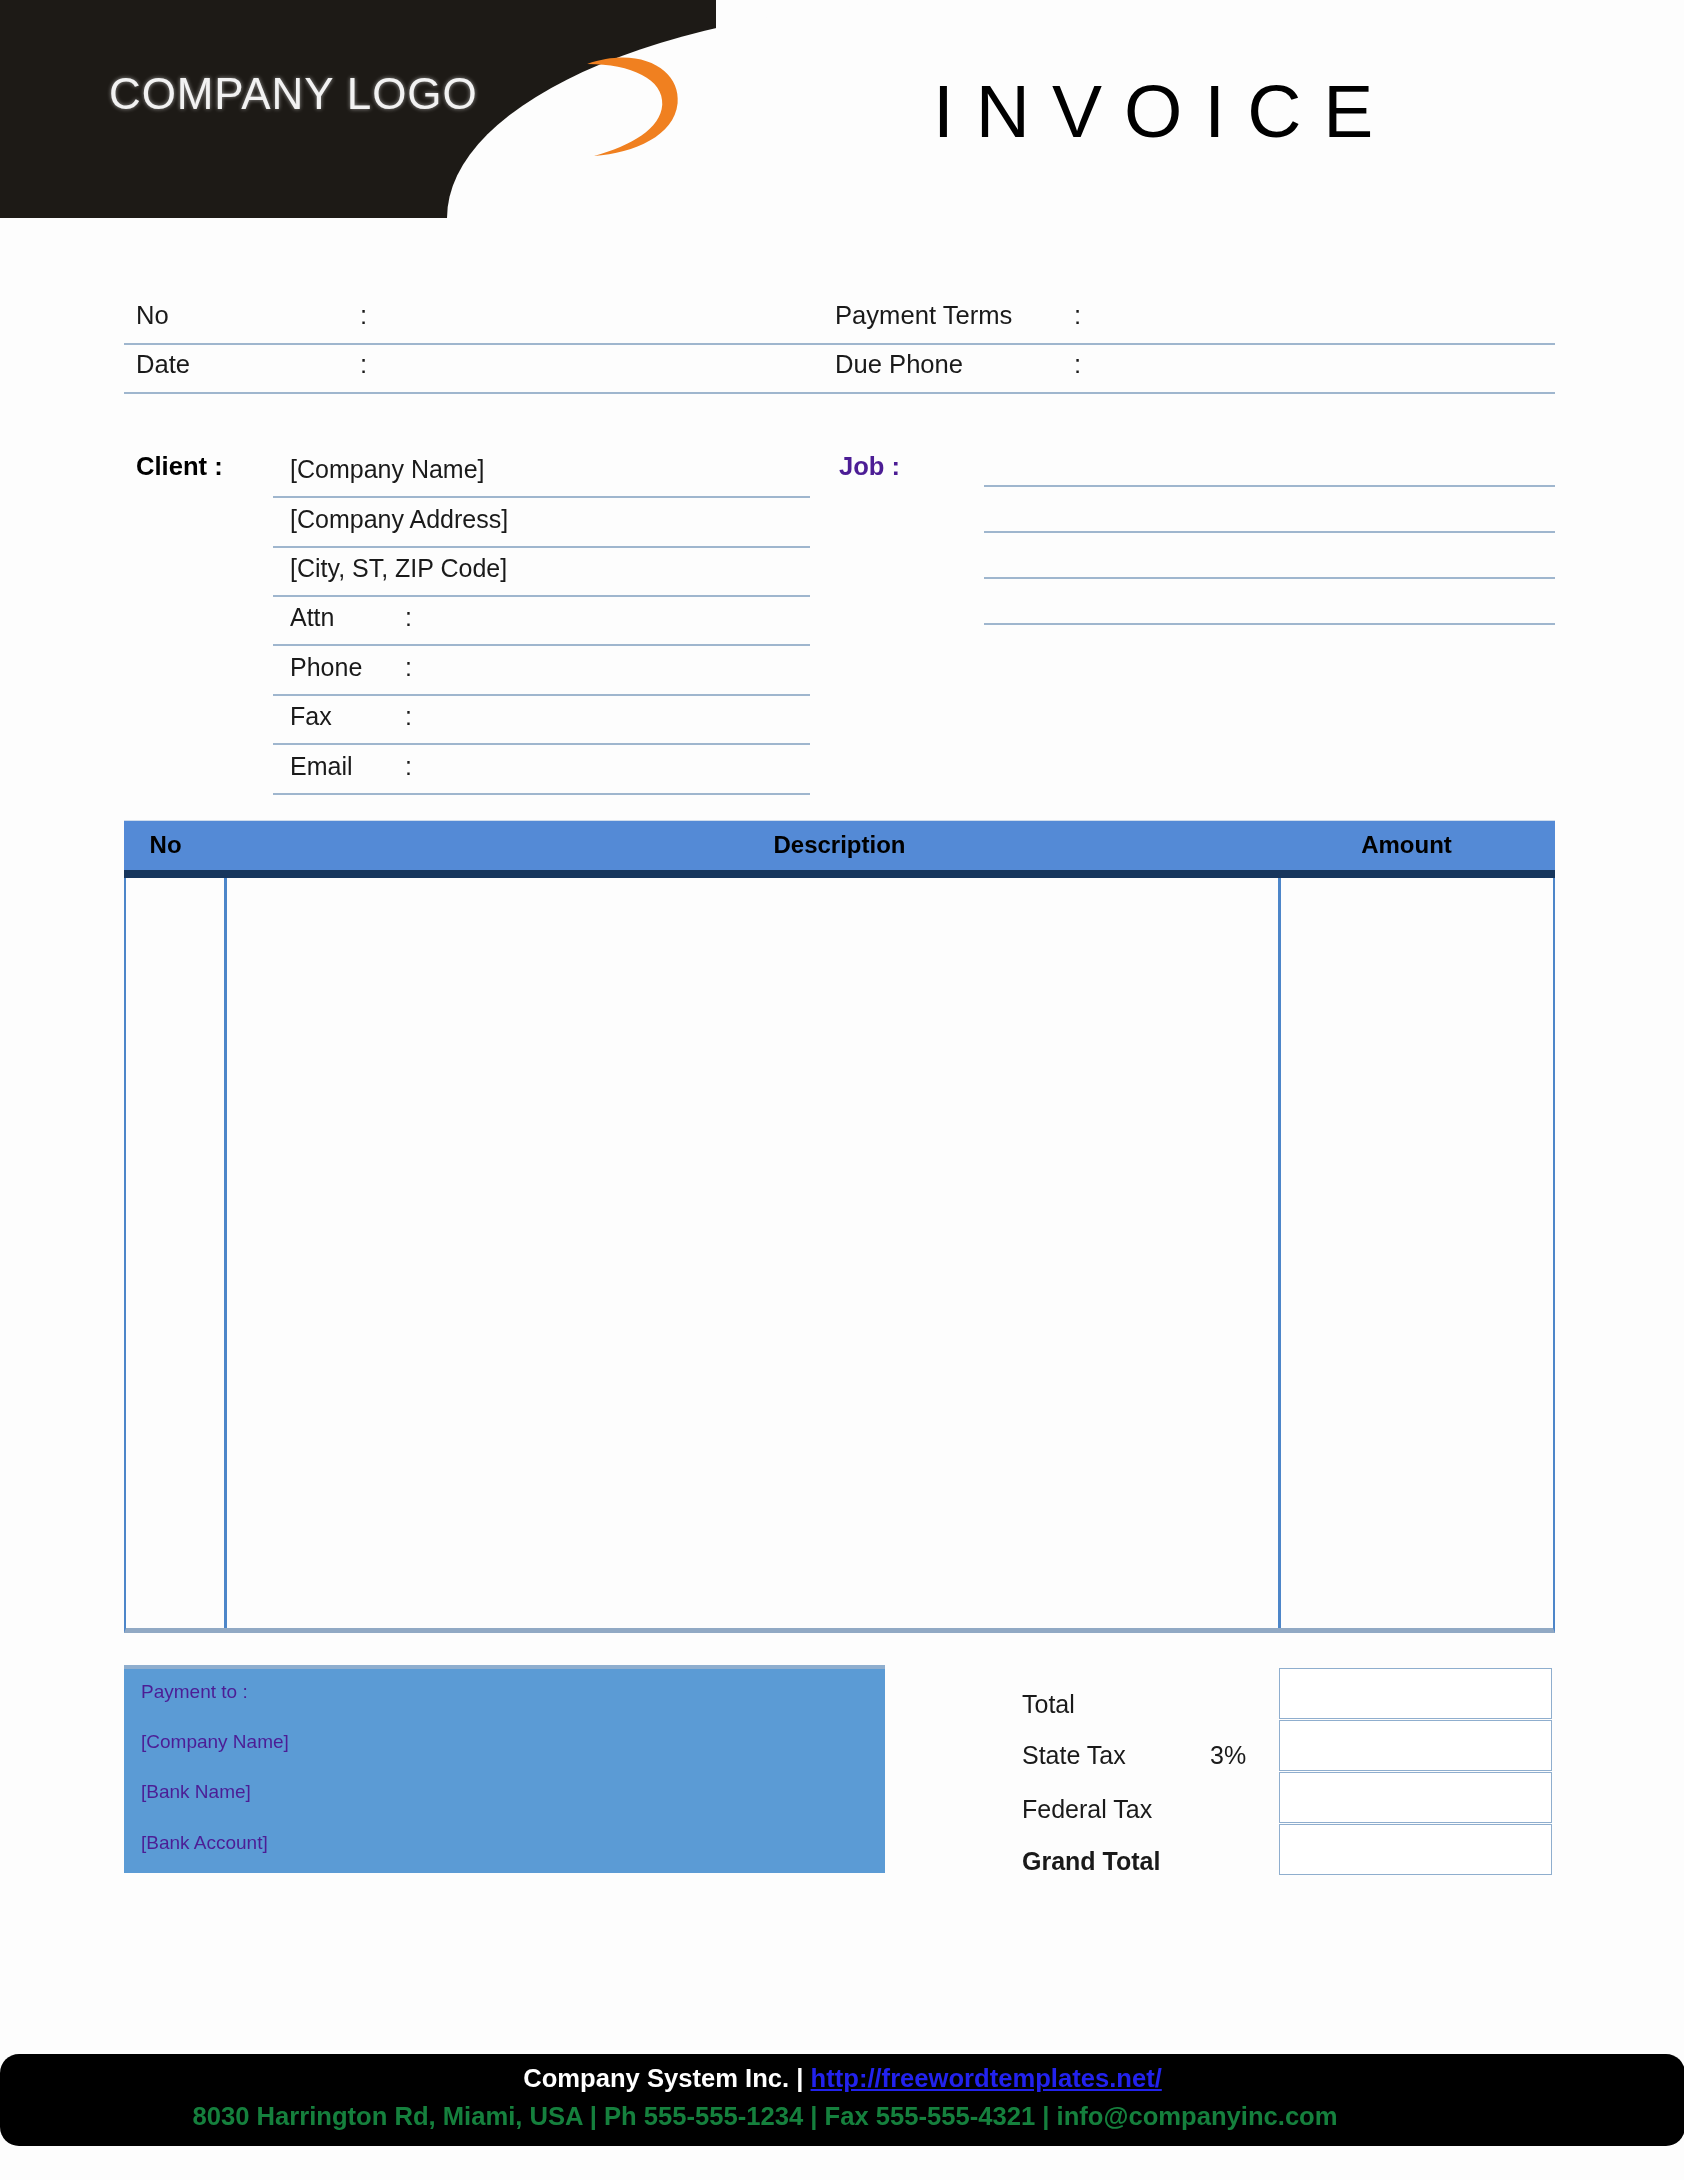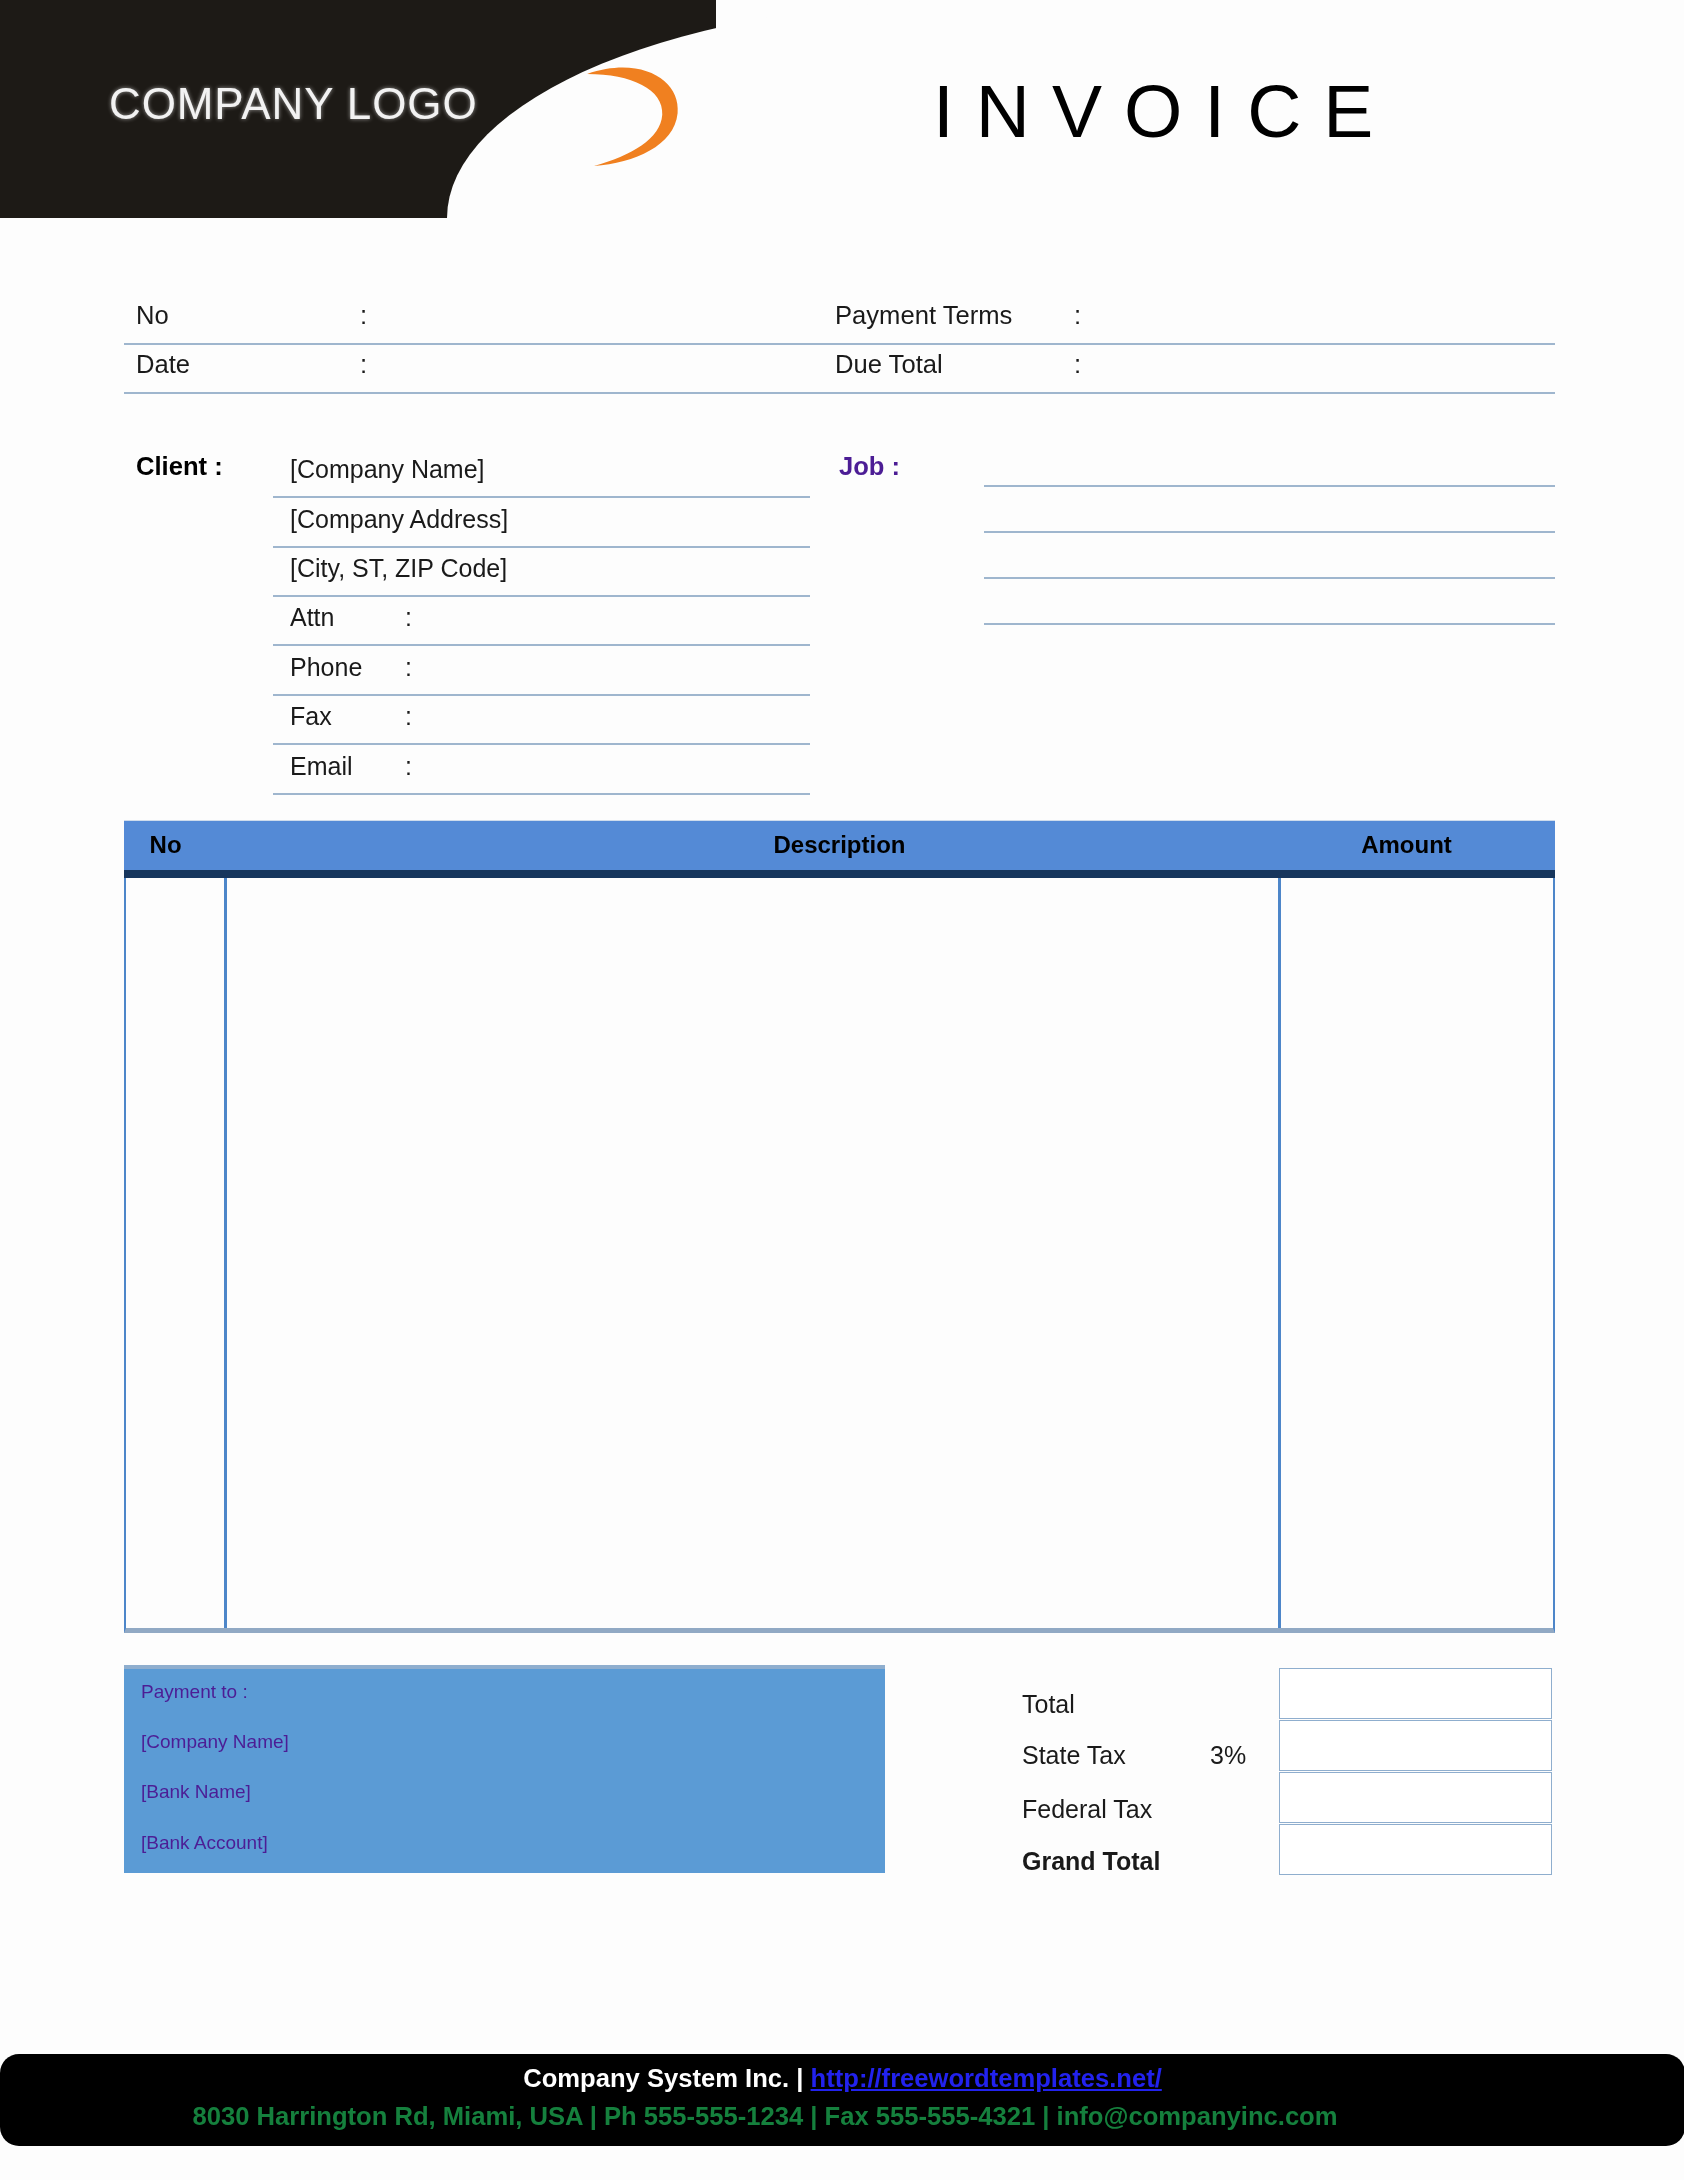--- a/index.html
+++ b/index.html
@@ -38,21 +38,21 @@
     left: 447px;
     top: 0px;
     width: 528px;
     height: 218px;
     background: #fdfdfd;
     border-top-left-radius: 100% 100%;
   }
   #logo-wrap {
     position: absolute;
     left: 109px;
-    top: 60px;
+    top: 50px;
     width: 545px;
     height: 111px;
   }
   #logo-text {
     position: absolute;
     left: 0; top: 19px;
     font-family: "Liberation Sans", sans-serif;
     font-size: 44px;
     font-weight: 400;
     letter-spacing: 0.9px;
@@ -325,21 +325,21 @@
   <div class="meta-row" id="meta-row-1">
     <span class="meta-label ml-left">No</span>
     <span class="meta-colon mc-left">:</span>
     <span class="meta-label ml-right">Payment  Terms</span>
     <span class="meta-colon mc-right">:</span>
   </div>
 
   <div class="meta-row" id="meta-row-2">
     <span class="meta-label ml-left">Date</span>
     <span class="meta-colon mc-left">:</span>
-    <span class="meta-label ml-right">Due Total</span>
+    <span class="meta-label ml-right">Due Phone</span>
     <span class="meta-colon mc-right">:</span>
   </div>
 
   <div id="client-label">Client  :</div>
 
   <div class="client-line" id="cl0">
     <span class="cl-text">[Company Name]</span>
     <span class="cl-colon"></span>
   </div>
   <div class="client-line" id="cl2">

